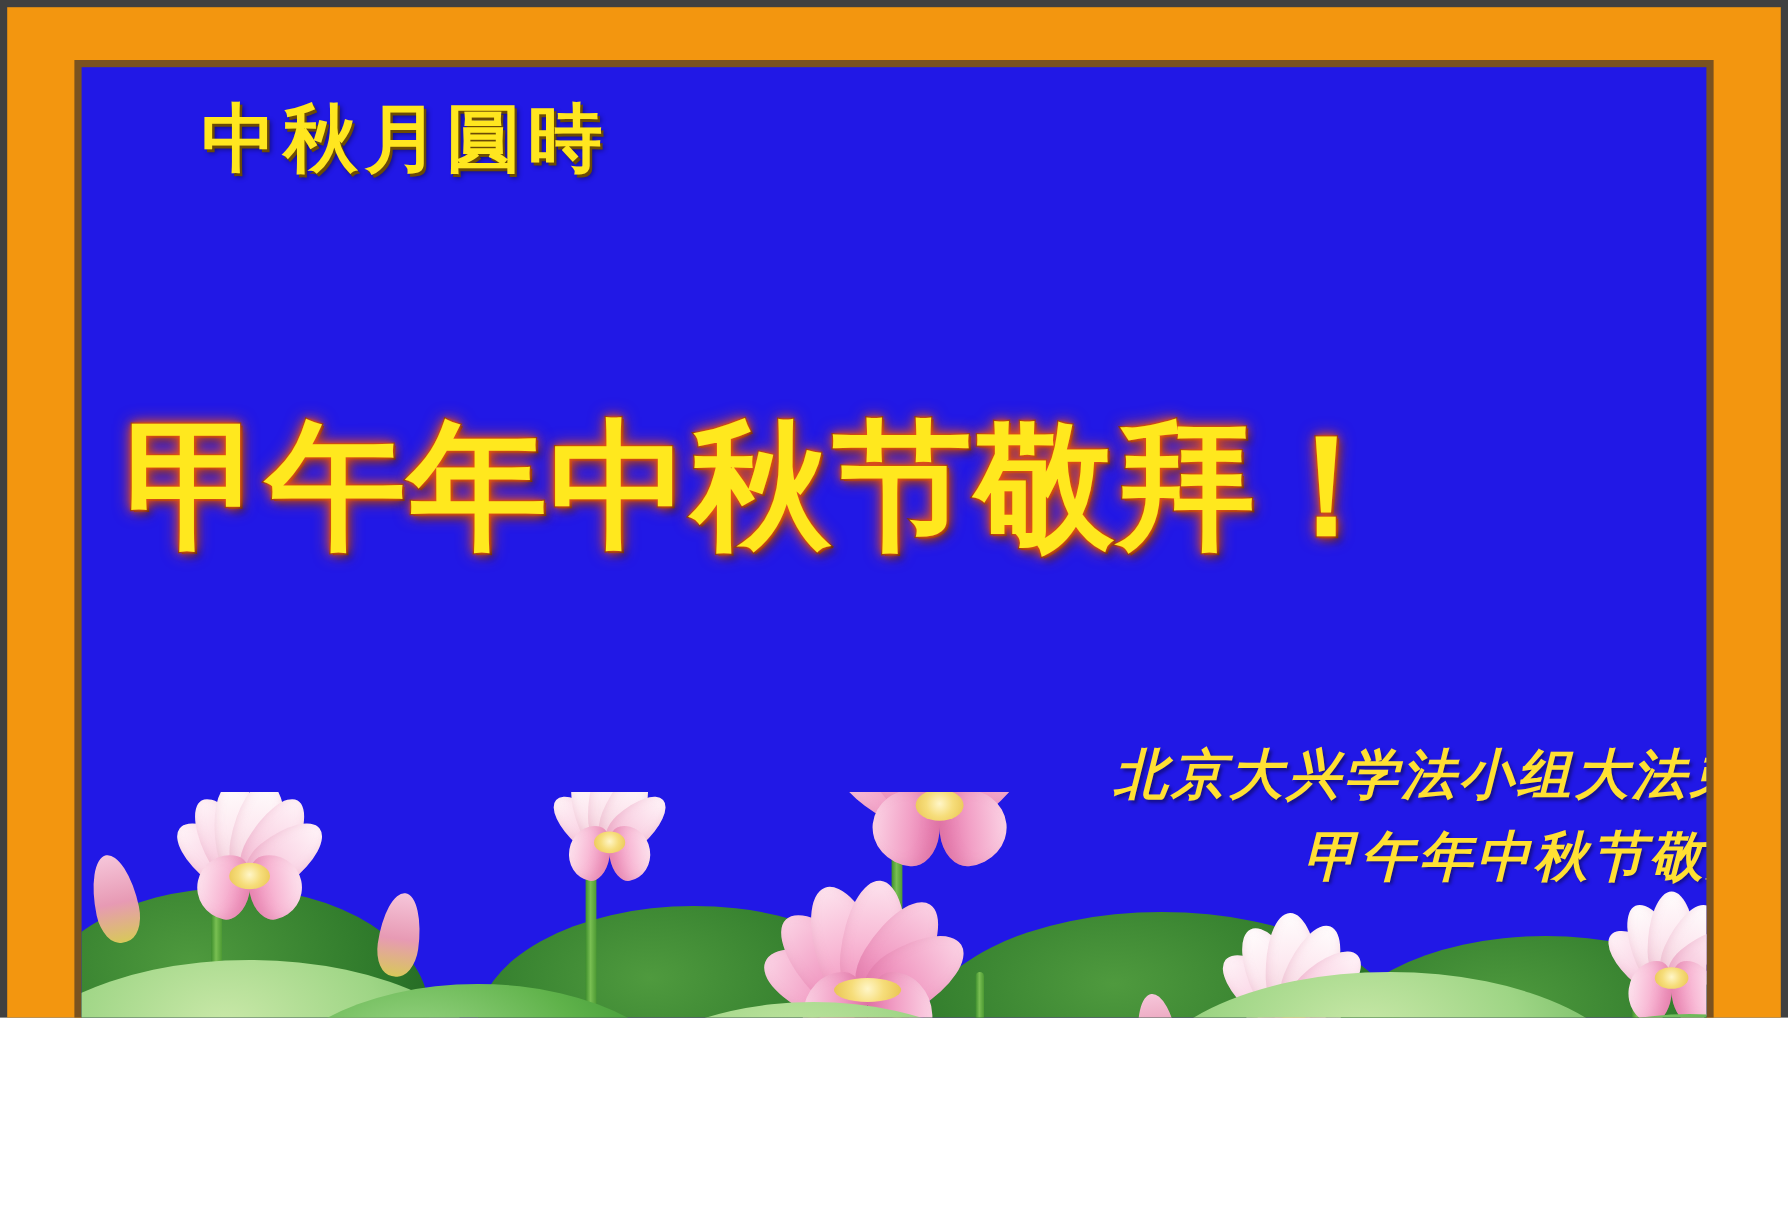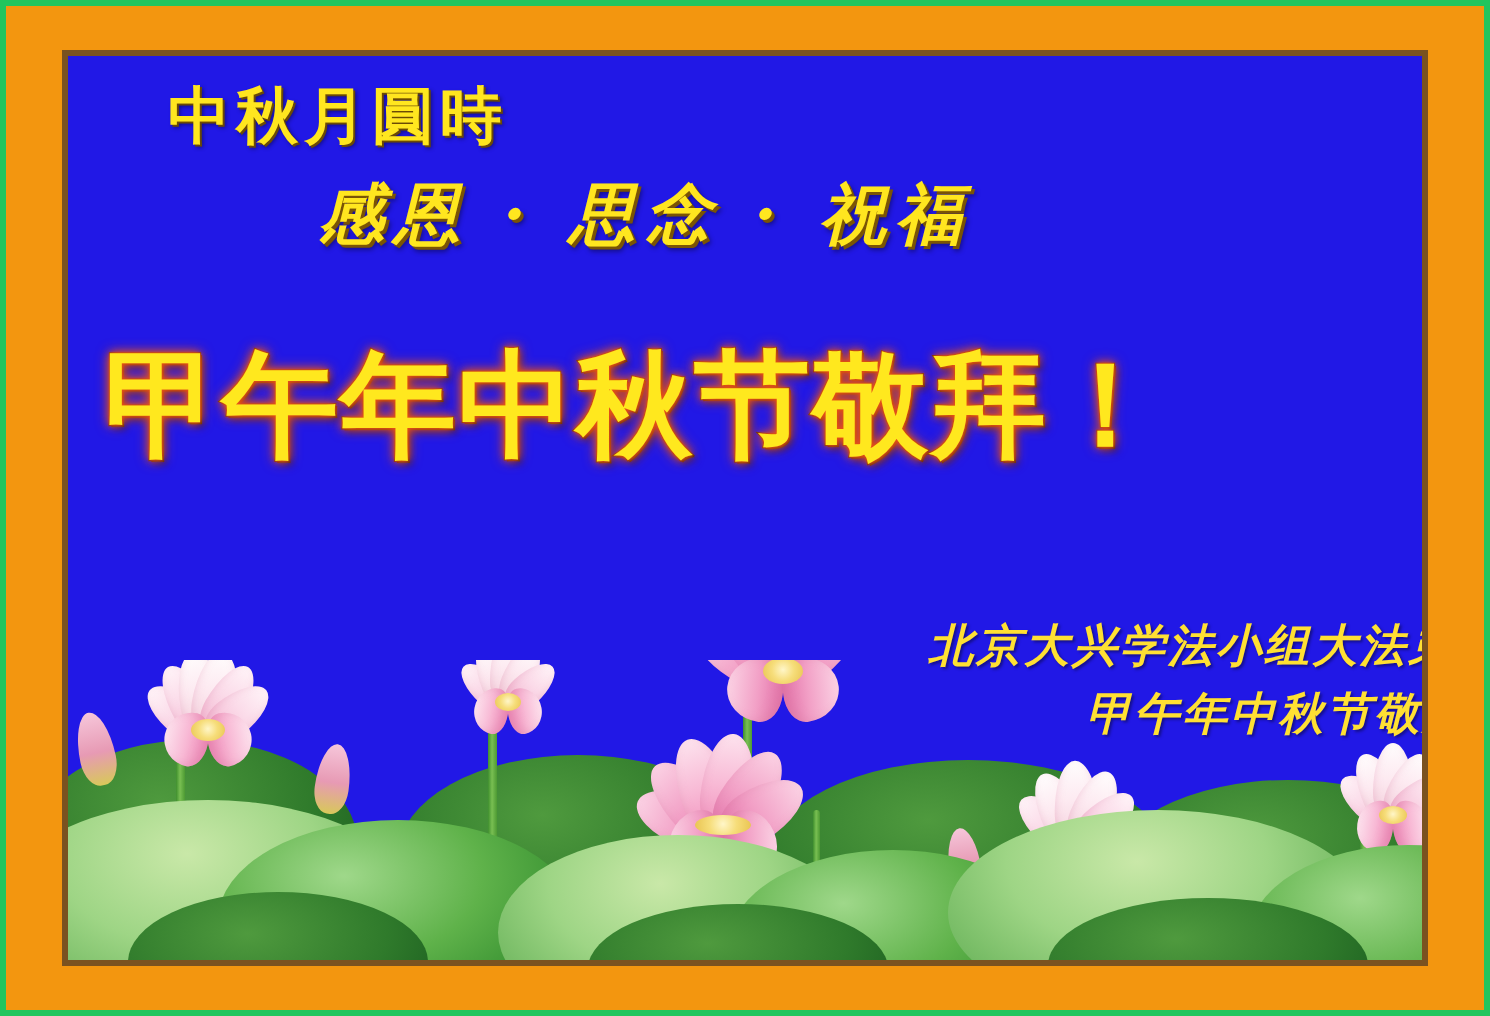--- a/index.html
+++ b/index.html
@@ -11,23 +11,23 @@
     width: 1490px;
     height: 1016px;
     overflow: hidden;
     font-family: "DejaVu Sans", "Liberation Sans", sans-serif;
   }
 
   
   .card {
     position: relative;
     width: 1490px;
-    height: 1016px;
-    box-sizing: border-box;
-    background: #22c55e;           
+    height: 848px;
+    box-sizing: border-box;
+    background: #404040;           
     overflow: hidden;
   }
   .frame-orange {
     position: absolute;
     left: 6px; top: 6px;
     width: 1478px; height: 1004px;
     box-sizing: border-box;
     background: #f3960f;            
   }
   .frame-brown {
@@ -266,21 +266,20 @@
       <div class="leaf" style="left:660px; top:190px; width:330px; height:190px;"></div>
       <div class="leaf pale" style="left:880px; top:150px; width:420px; height:205px;"></div>
       <div class="leaf" style="left:1180px; top:185px; width:320px; height:190px;"></div>
       <div class="leaf dark" style="left:60px;  top:232px; width:300px; height:140px;"></div>
       <div class="leaf dark" style="left:520px; top:244px; width:300px; height:130px;"></div>
       <div class="leaf dark" style="left:980px; top:238px; width:320px; height:135px;"></div>
     </div>
 
     <div class="line1">中秋月圓時</div>
 
-    <div class="line2">感恩 · 思念 · 祝福</div>
 
     <div class="headline">甲午年中秋节敬拜！</div>
 
     <div class="sig sig-1">北京大兴学法小组大法弟子</div>
 
     <div class="sig sig-2">甲午年中秋节敬拜</div>
 
   </div>
 </div>
 

